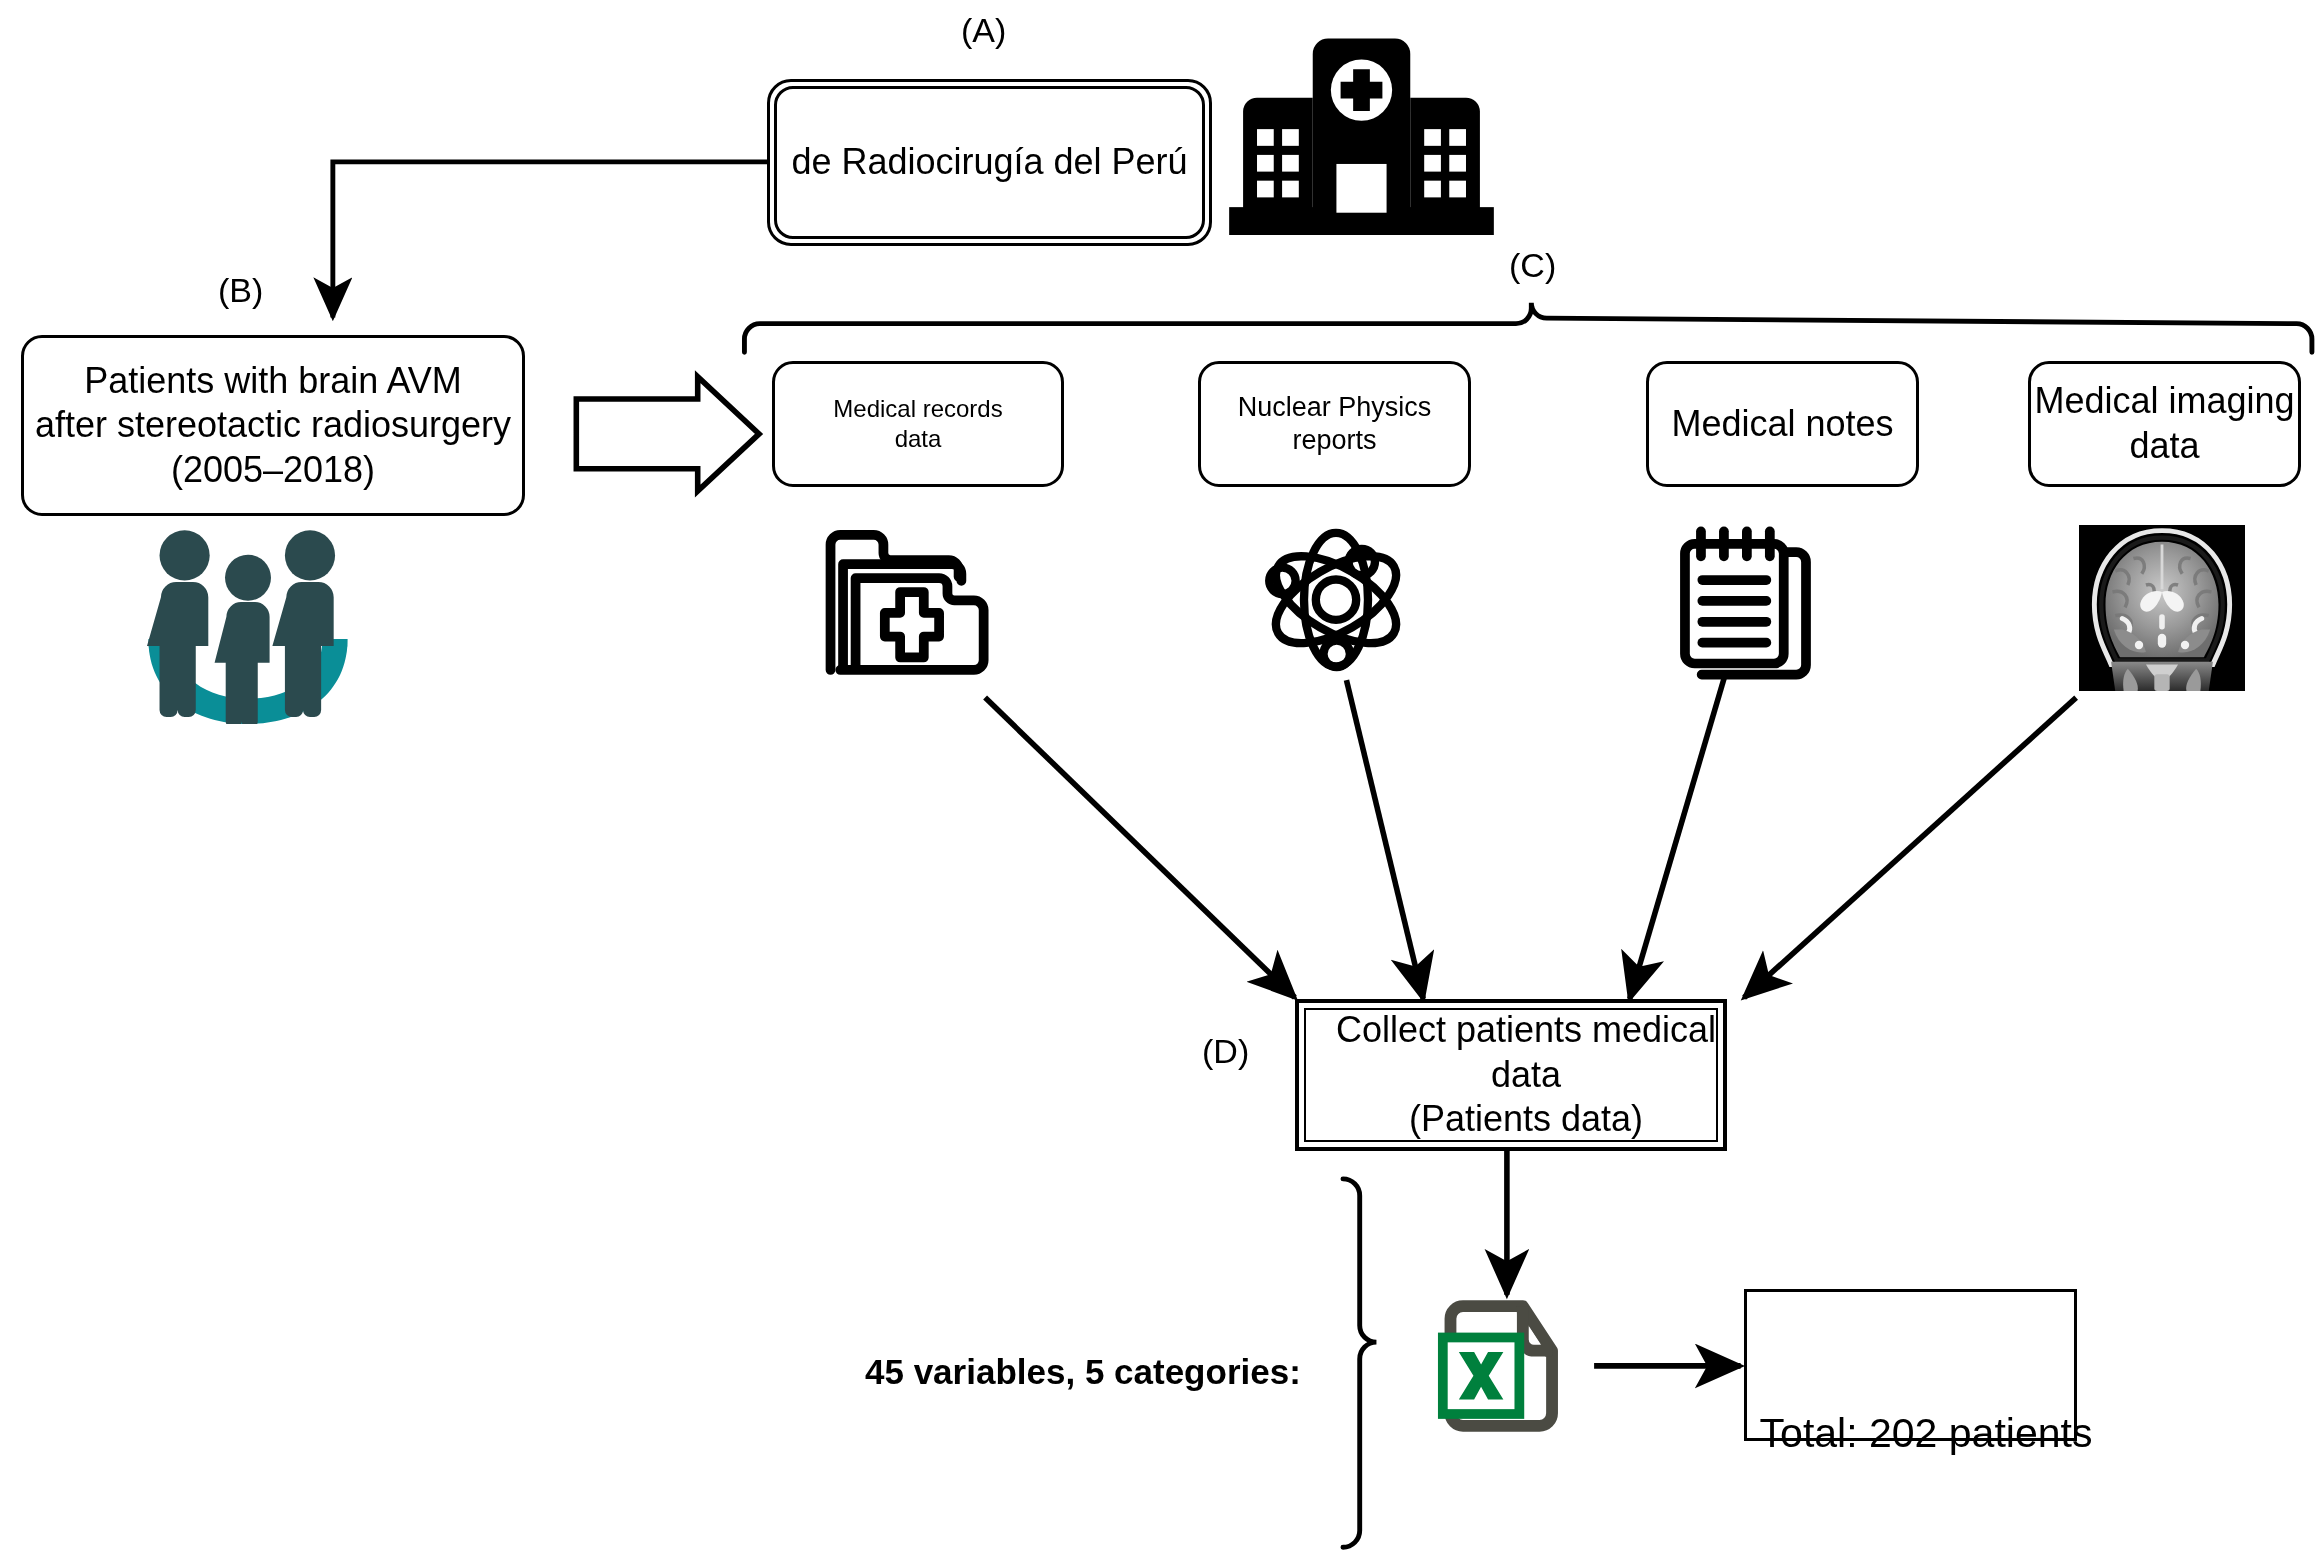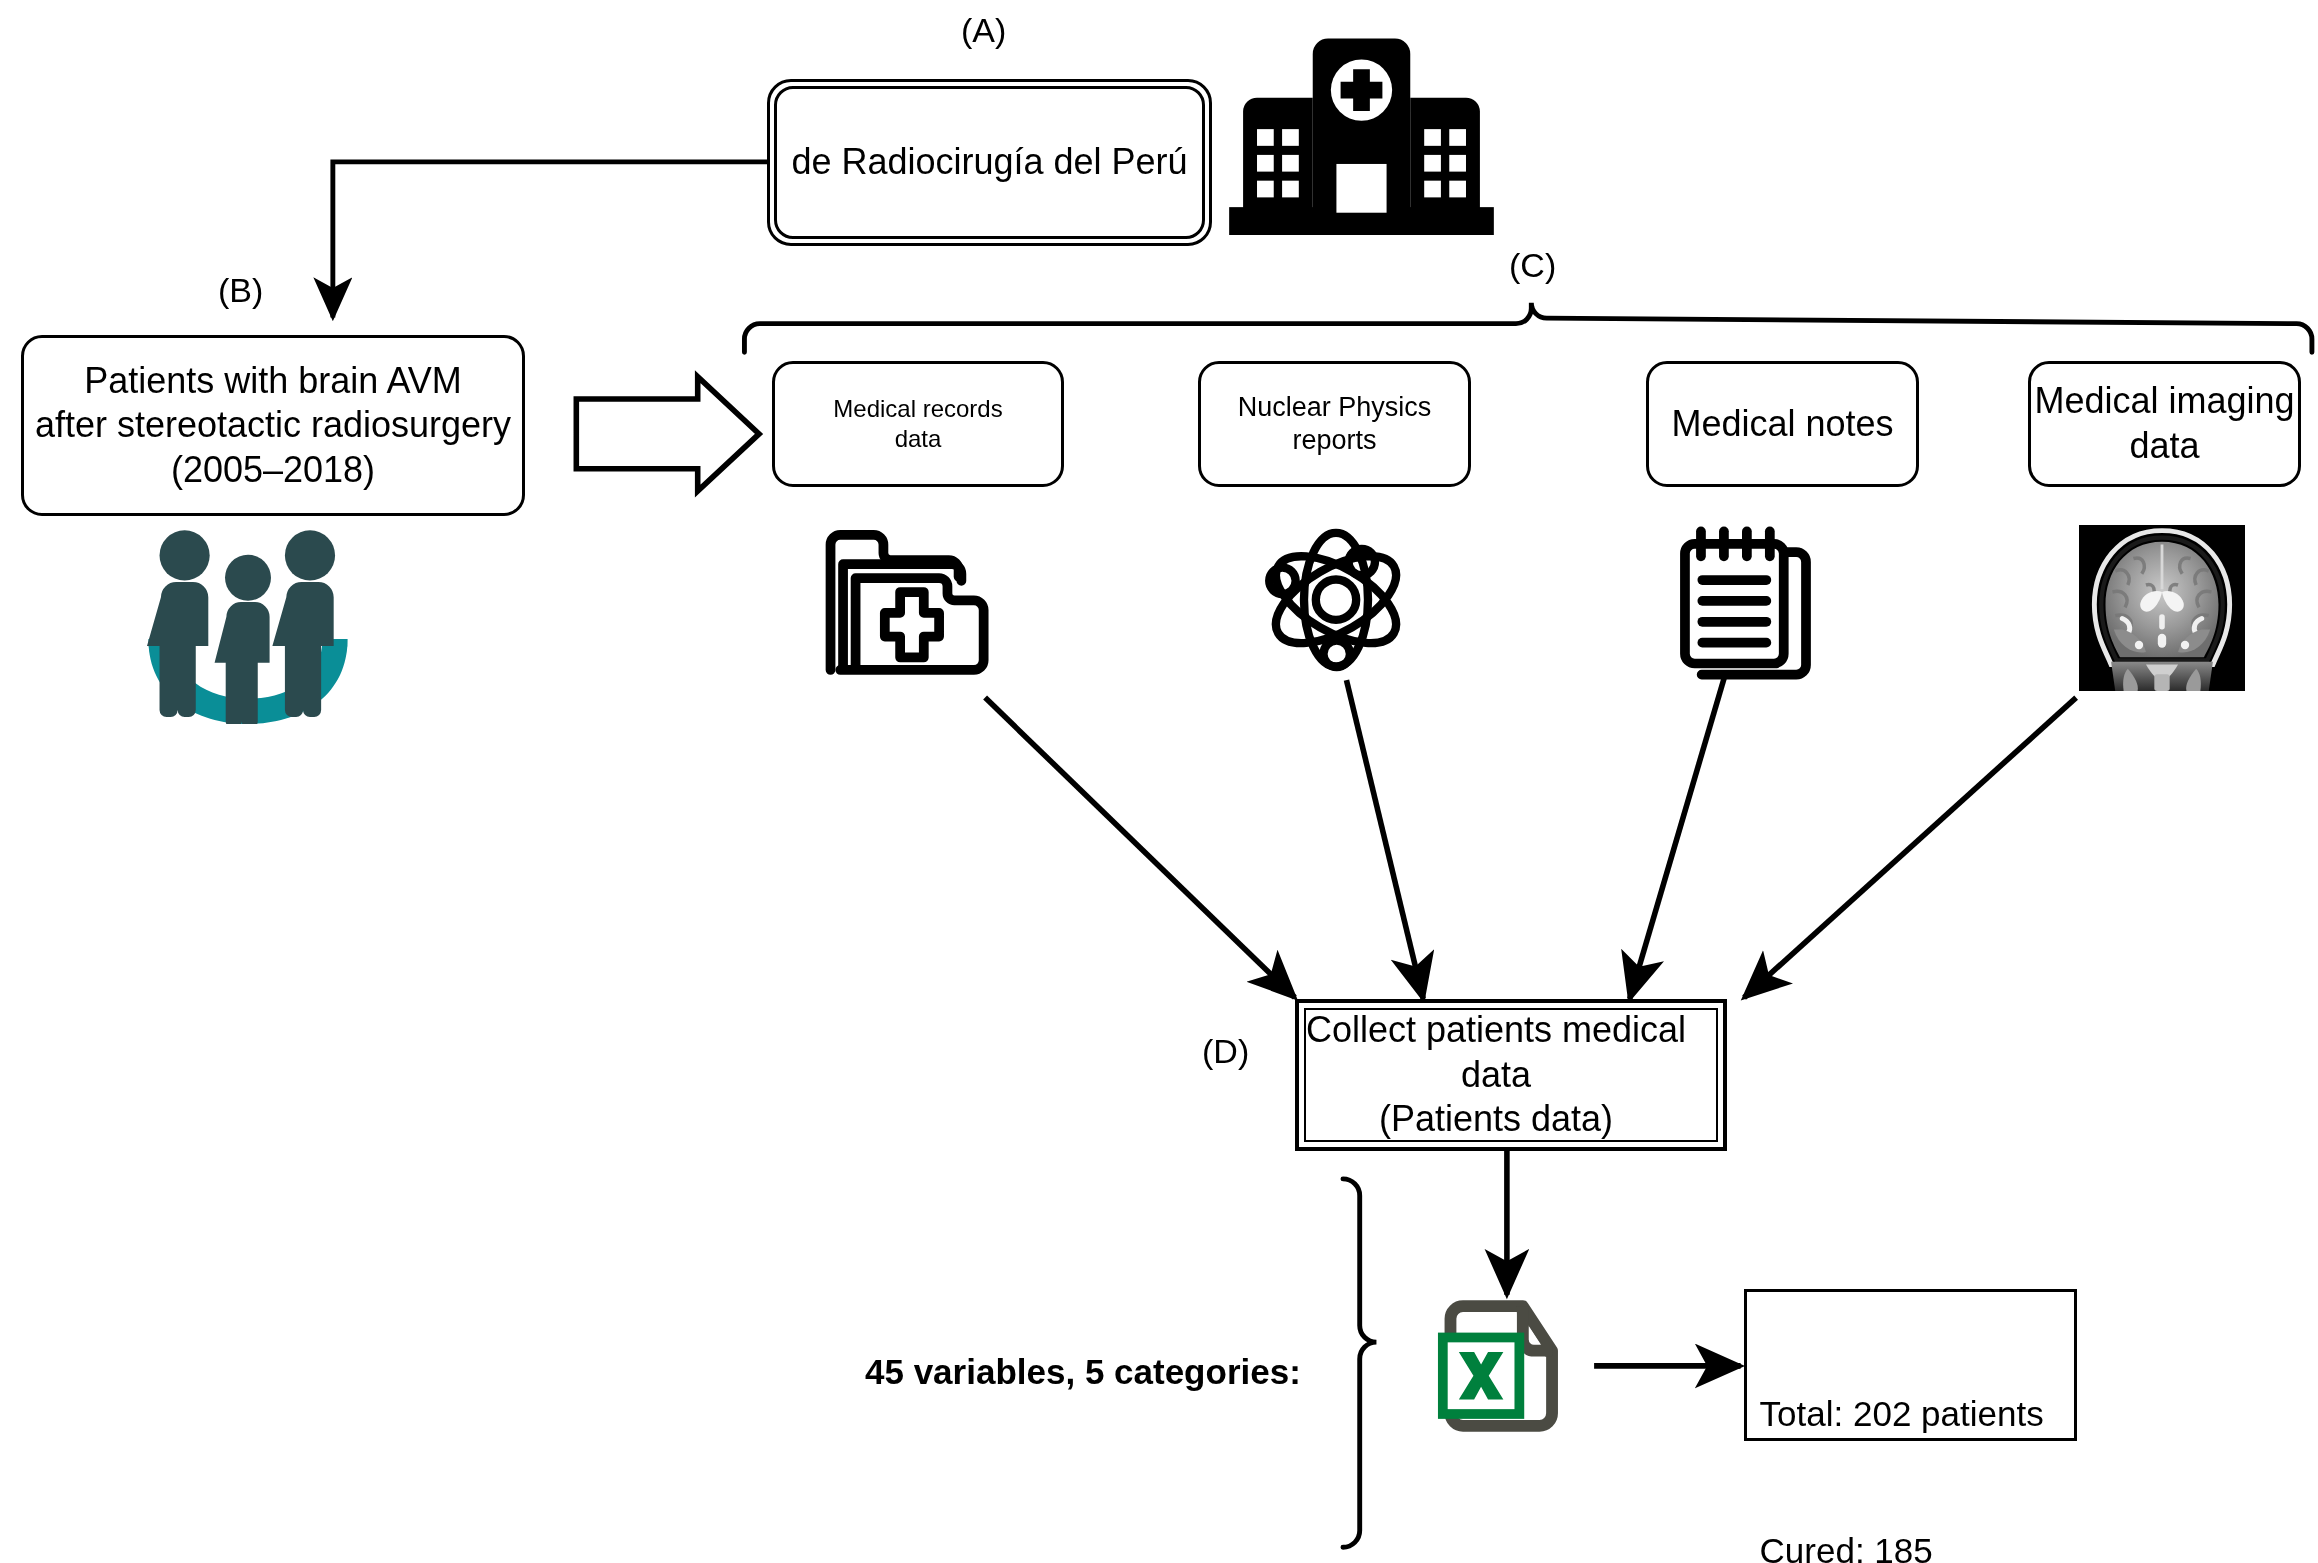--- a/index.html
+++ b/index.html
@@ -45,21 +45,21 @@
     border-radius:21px;
   }
   .square-double{
     border:4.2px solid #000;
     padding:4.9px;
     background:#fff;
   }
   .square-double > .inner{
     width:100%;height:100%;
     border:2.8px solid #000;
-    display:flex;align-items:center;justify-content:flex-start;
+    display:flex;align-items:center;justify-content:flex-end;
     box-sizing:border-box;
   }
 
   .label{
     position:absolute;
     font-size:34px;
     line-height:1;
     white-space:nowrap;
   }
 
@@ -69,21 +69,21 @@
     line-height:1.30;
     white-space:pre;
   }
   .varlist .hd{font-weight:bold;margin-top:8px;}
 
   .resultbox{
     position:absolute;
     box-sizing:border-box;
     border:3.5px solid #000;
     background:#fff;
-    font-size:35px;
+    font-size:41px;
     line-height:1.30;
     padding:8.4px 0 8.4px 12.6px;
     white-space:pre;
     text-align:left;
   }
 
   
   .mri{
     position:absolute;
     background:#000;

